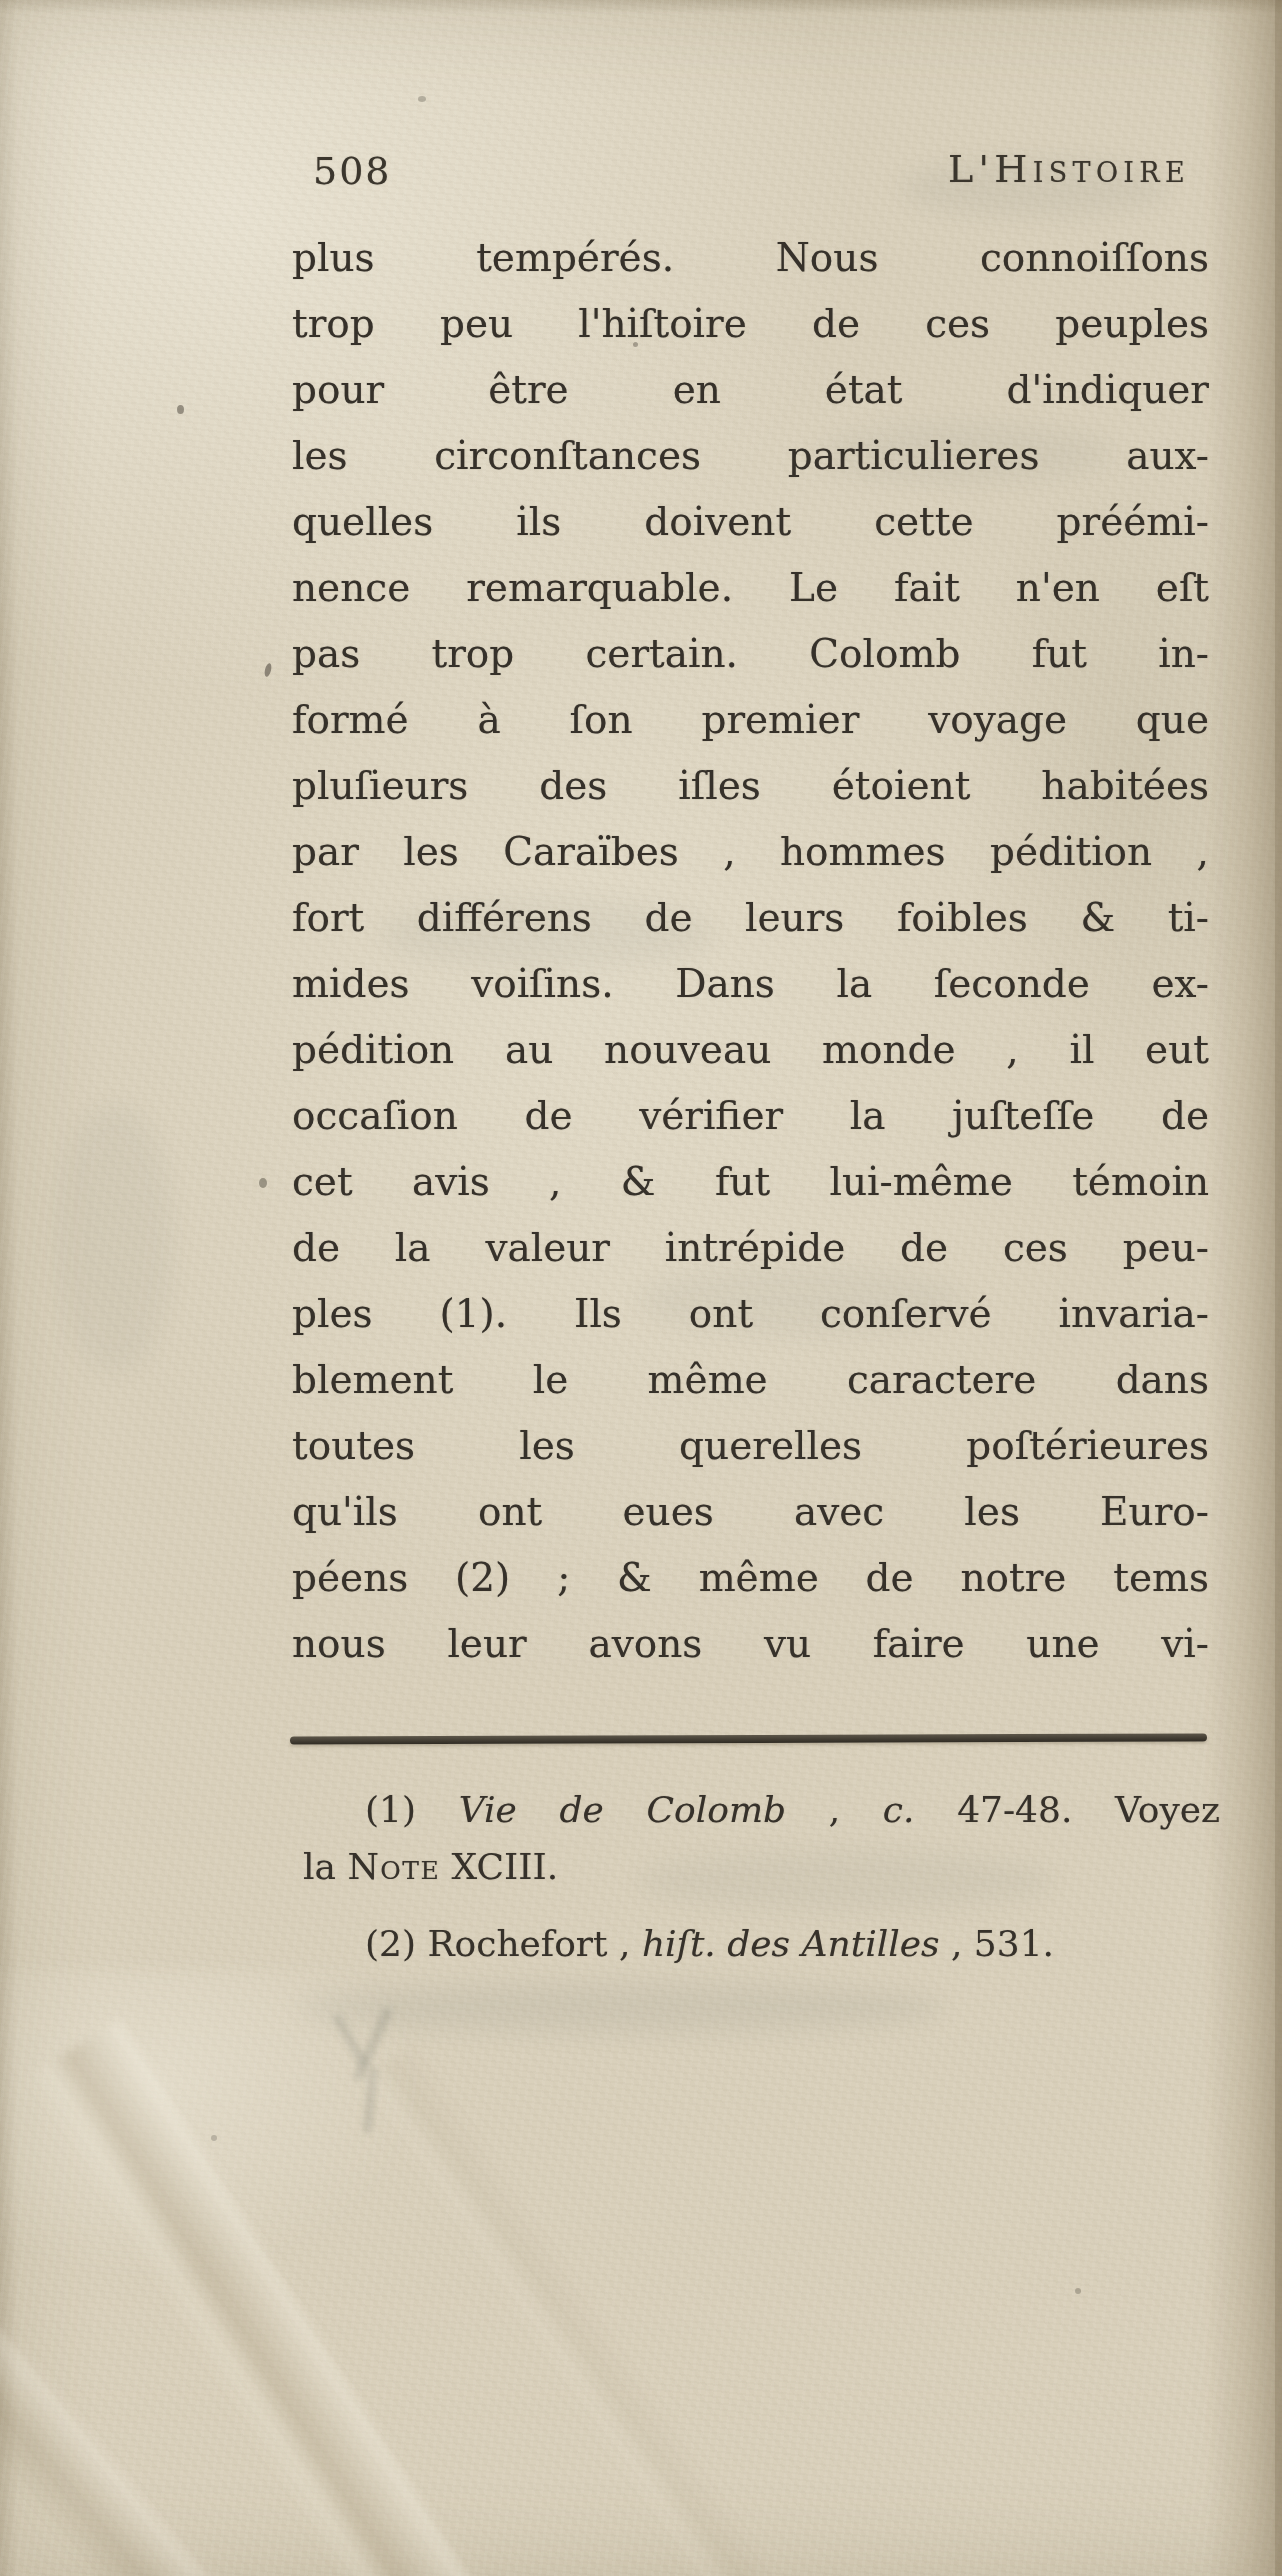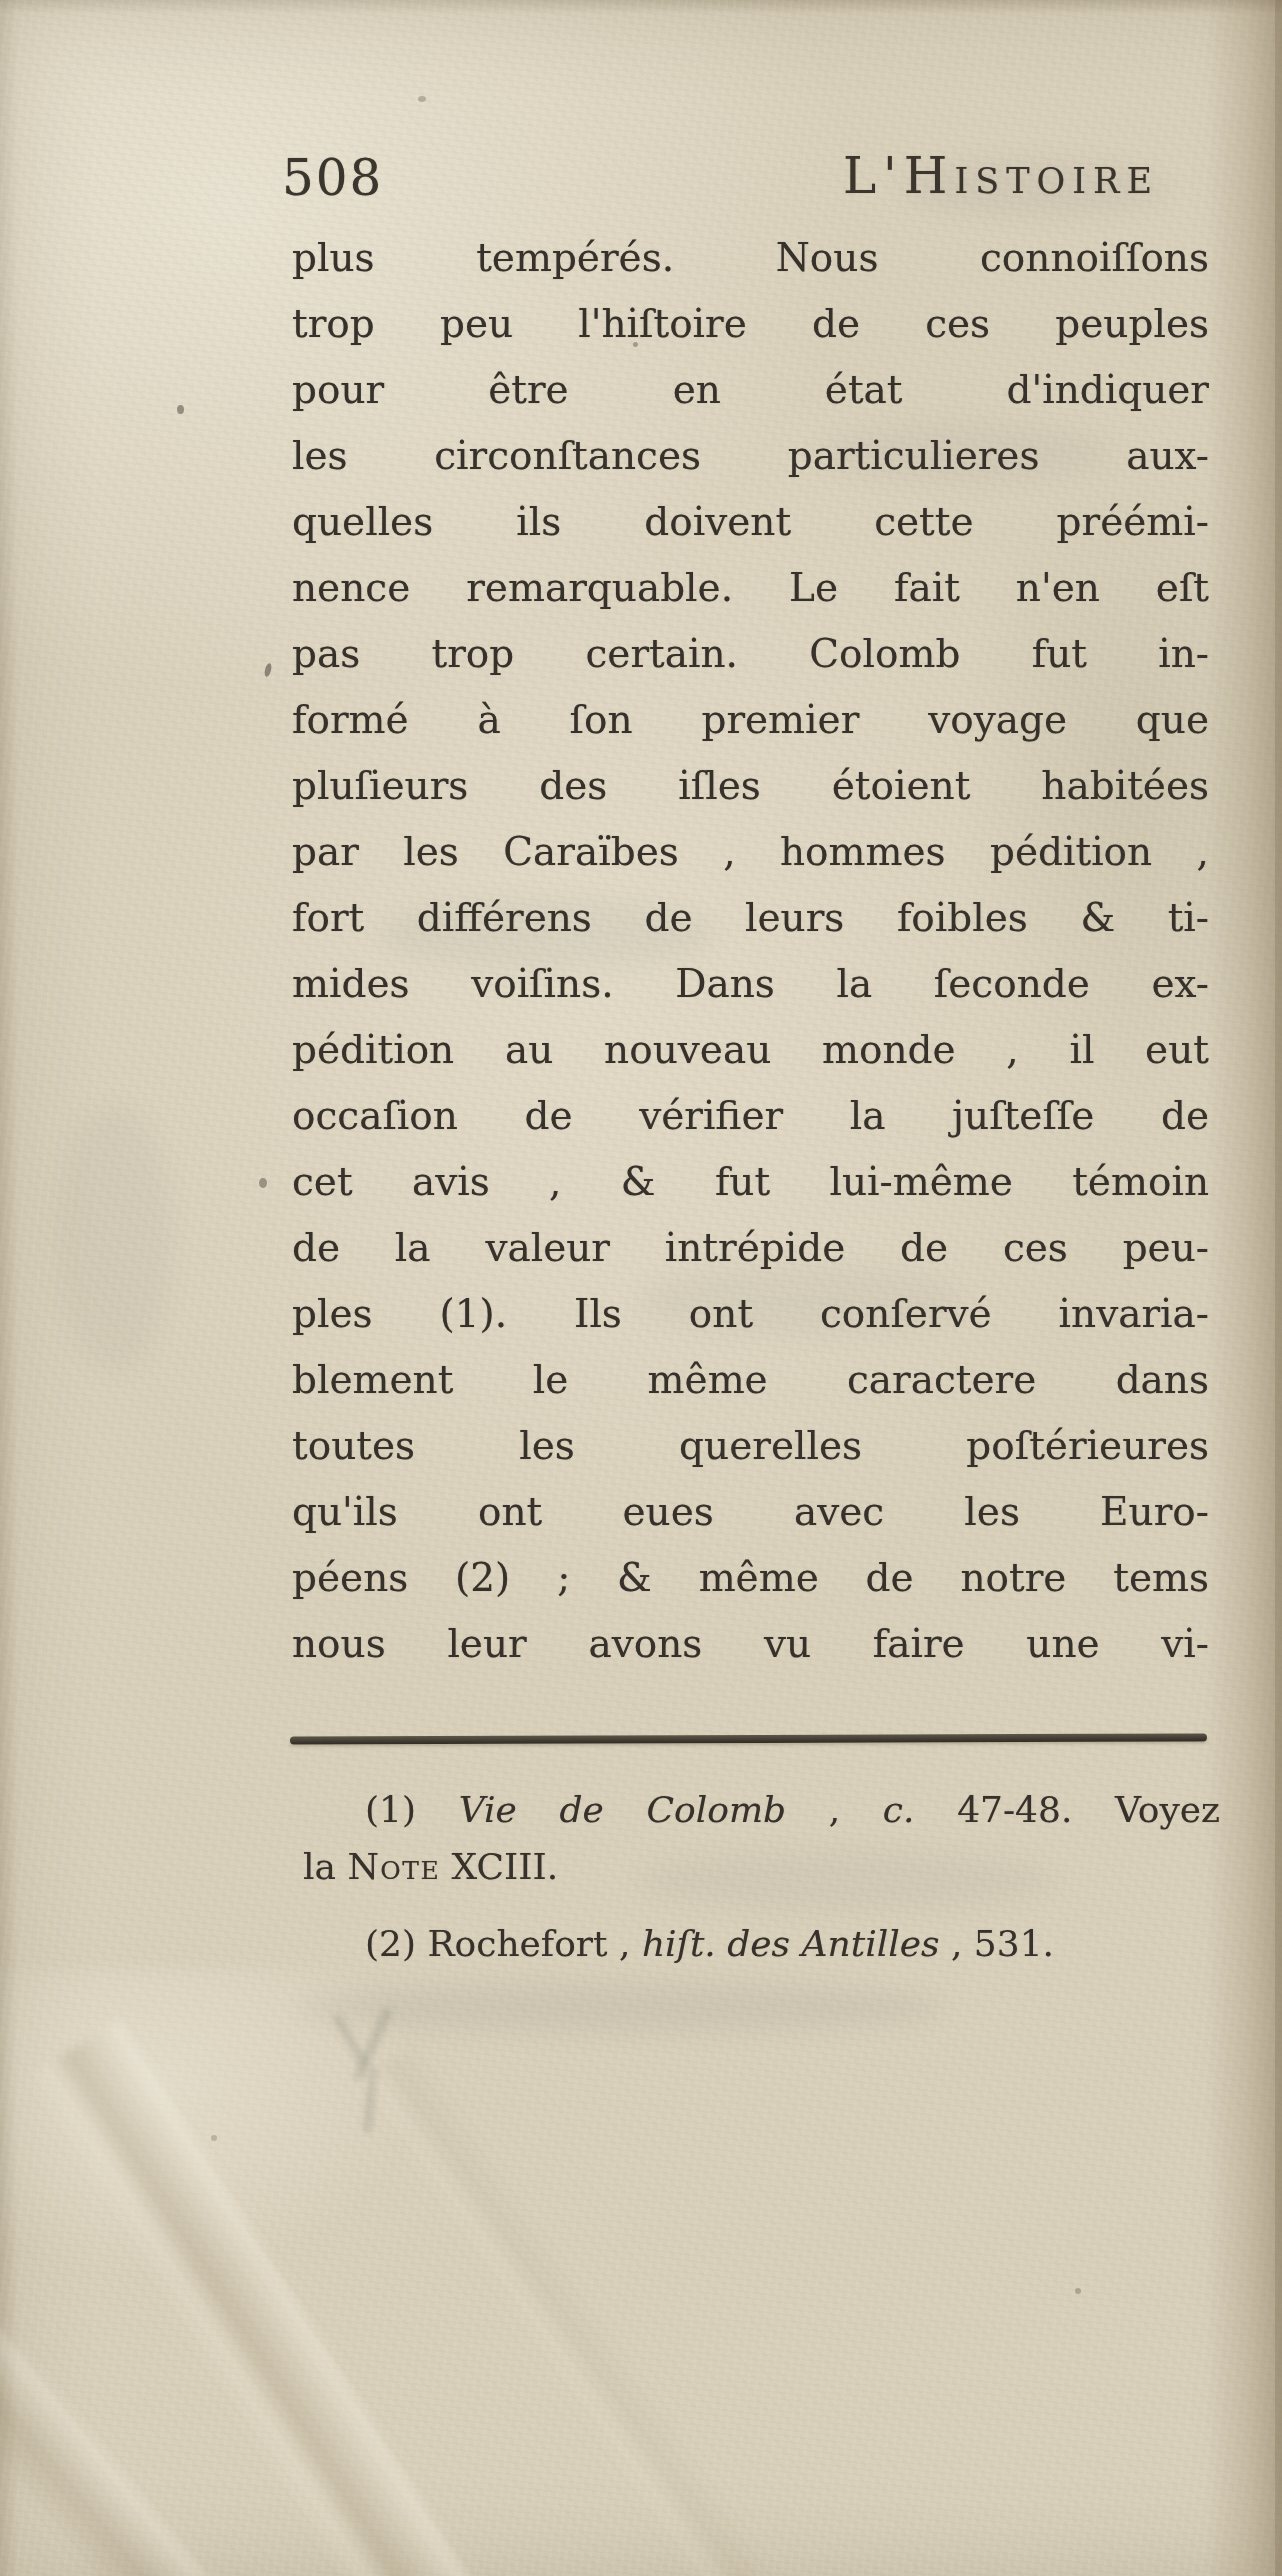--- a/index.html
+++ b/index.html
@@ -20,21 +20,21 @@
     content:""; position:absolute; inset:0; pointer-events:none;
     background:
       repeating-linear-gradient(7deg,  rgba(120,110,85,0.035) 0 2px, rgba(0,0,0,0) 2px 6px),
       repeating-linear-gradient(97deg, rgba(255,255,246,0.05) 0 3px, rgba(0,0,0,0) 3px 8px),
       repeating-linear-gradient(52deg, rgba(130,118,90,0.025) 0 4px, rgba(0,0,0,0) 4px 11px);
   }
   .edge-right{position:absolute; top:0; right:0; width:78px; height:100%;
     background:linear-gradient(to right, rgba(0,0,0,0), rgba(125,104,70,0.16) 55%, rgba(100,82,52,0.30));}
   .edge-right-line{position:absolute; top:0; right:0; width:8px; height:100%; background:rgba(92,75,48,0.18);}
 
-  .header{position:absolute; left:276px; top:147px; width:917px; height:64px; font-size:50px;}
+  .header{position:absolute; left:307px; top:147px; width:917px; height:64px; font-size:38px;}
   .pagenum{position:absolute; left:6px; top:2px; letter-spacing:2px; color:#3b362d; text-shadow:0 0 1px rgba(59,54,45,0.5);}
   .running-title{position:absolute; left:0; right:0; top:0; text-align:right; transform:translateX(-34px);
     font-variant:small-caps; letter-spacing:0.14em; color:#3b362d; text-shadow:0 0 1px rgba(59,54,45,0.5);}
 
   .body-text{position:absolute; left:292px; top:225px; width:917px; font-size:39px; color:#36312a;
     text-shadow:0 0 1px rgba(54,49,42,0.45); word-spacing:0.07em;}
   .bline{height:66px; line-height:66px; overflow:hidden; text-align:justify;}
   .bline::after{content:""; display:inline-block; width:100%; height:0; vertical-align:top;}
 
   .rule{position:absolute; left:290px; top:1735px; width:917px; height:8px; border-radius:4px;

